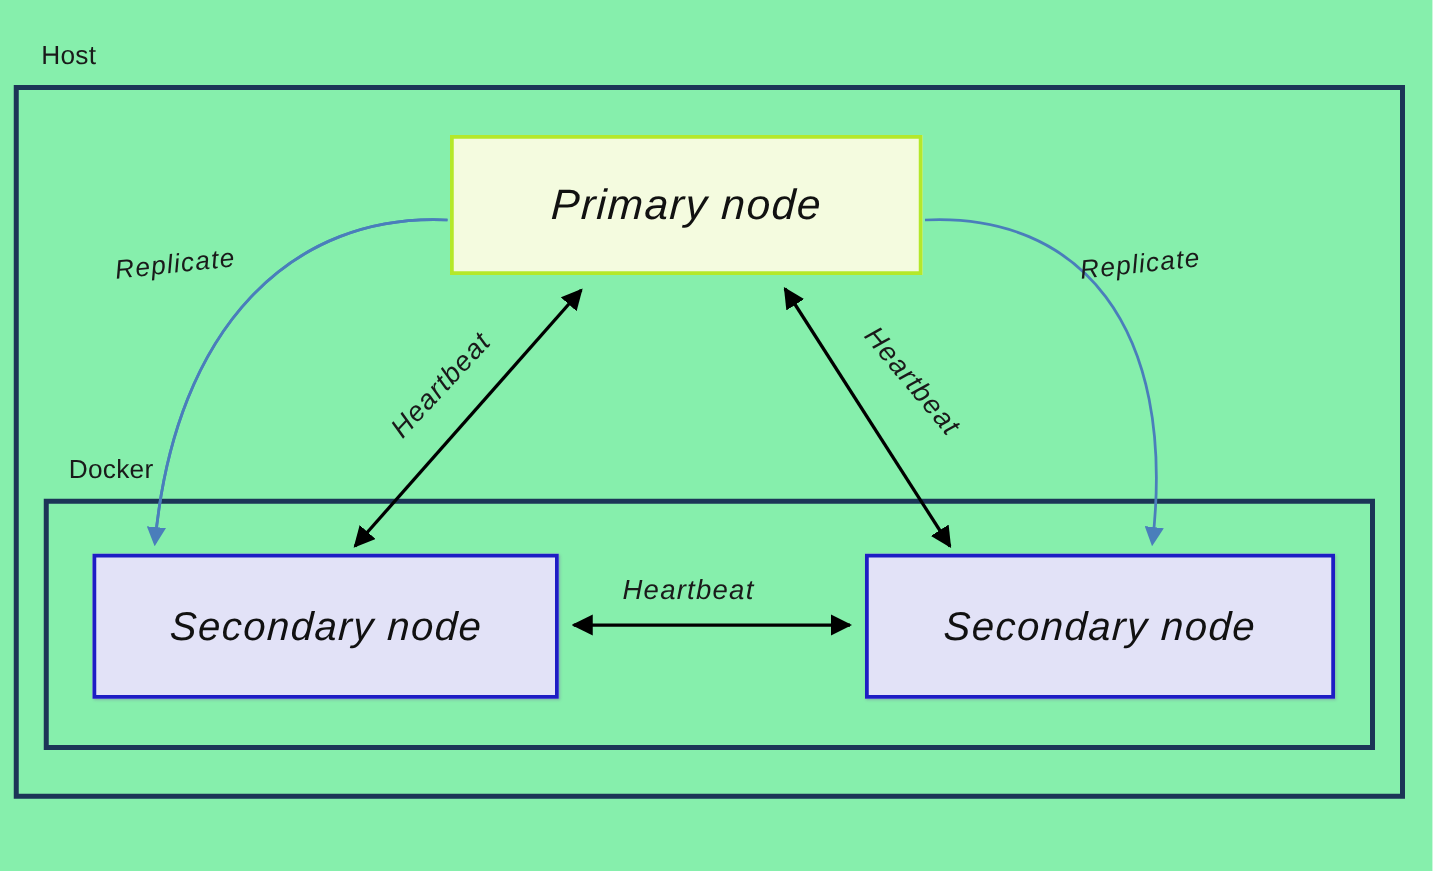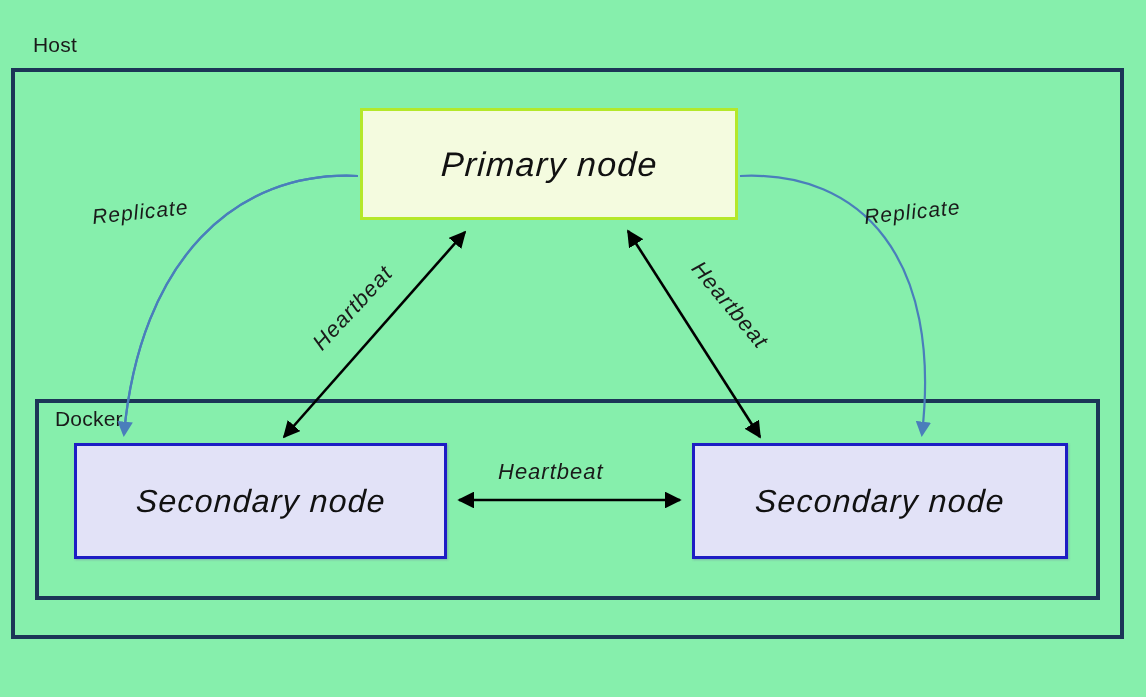--- a/index.html
+++ b/index.html
@@ -30,21 +30,21 @@
 
   .container-label {
     position: absolute;
     font-family: "Liberation Sans", sans-serif;
     font-size: 21px;
     color: #1a1a1a;
     white-space: nowrap;
     letter-spacing: 0.2px;
   }
   #host-label   { left: 33px; top: 33px; }
-  #docker-label { left: 55px; top: 364px; margin-top: 43px; }
+  #docker-label { left: 55px; top: 364px; }
 
   
   .node {
     position: absolute;
     box-sizing: border-box;
     display: flex;
     align-items: center;
     justify-content: center;
     font-family: "Liberation Sans", sans-serif;
     color: #111111;

